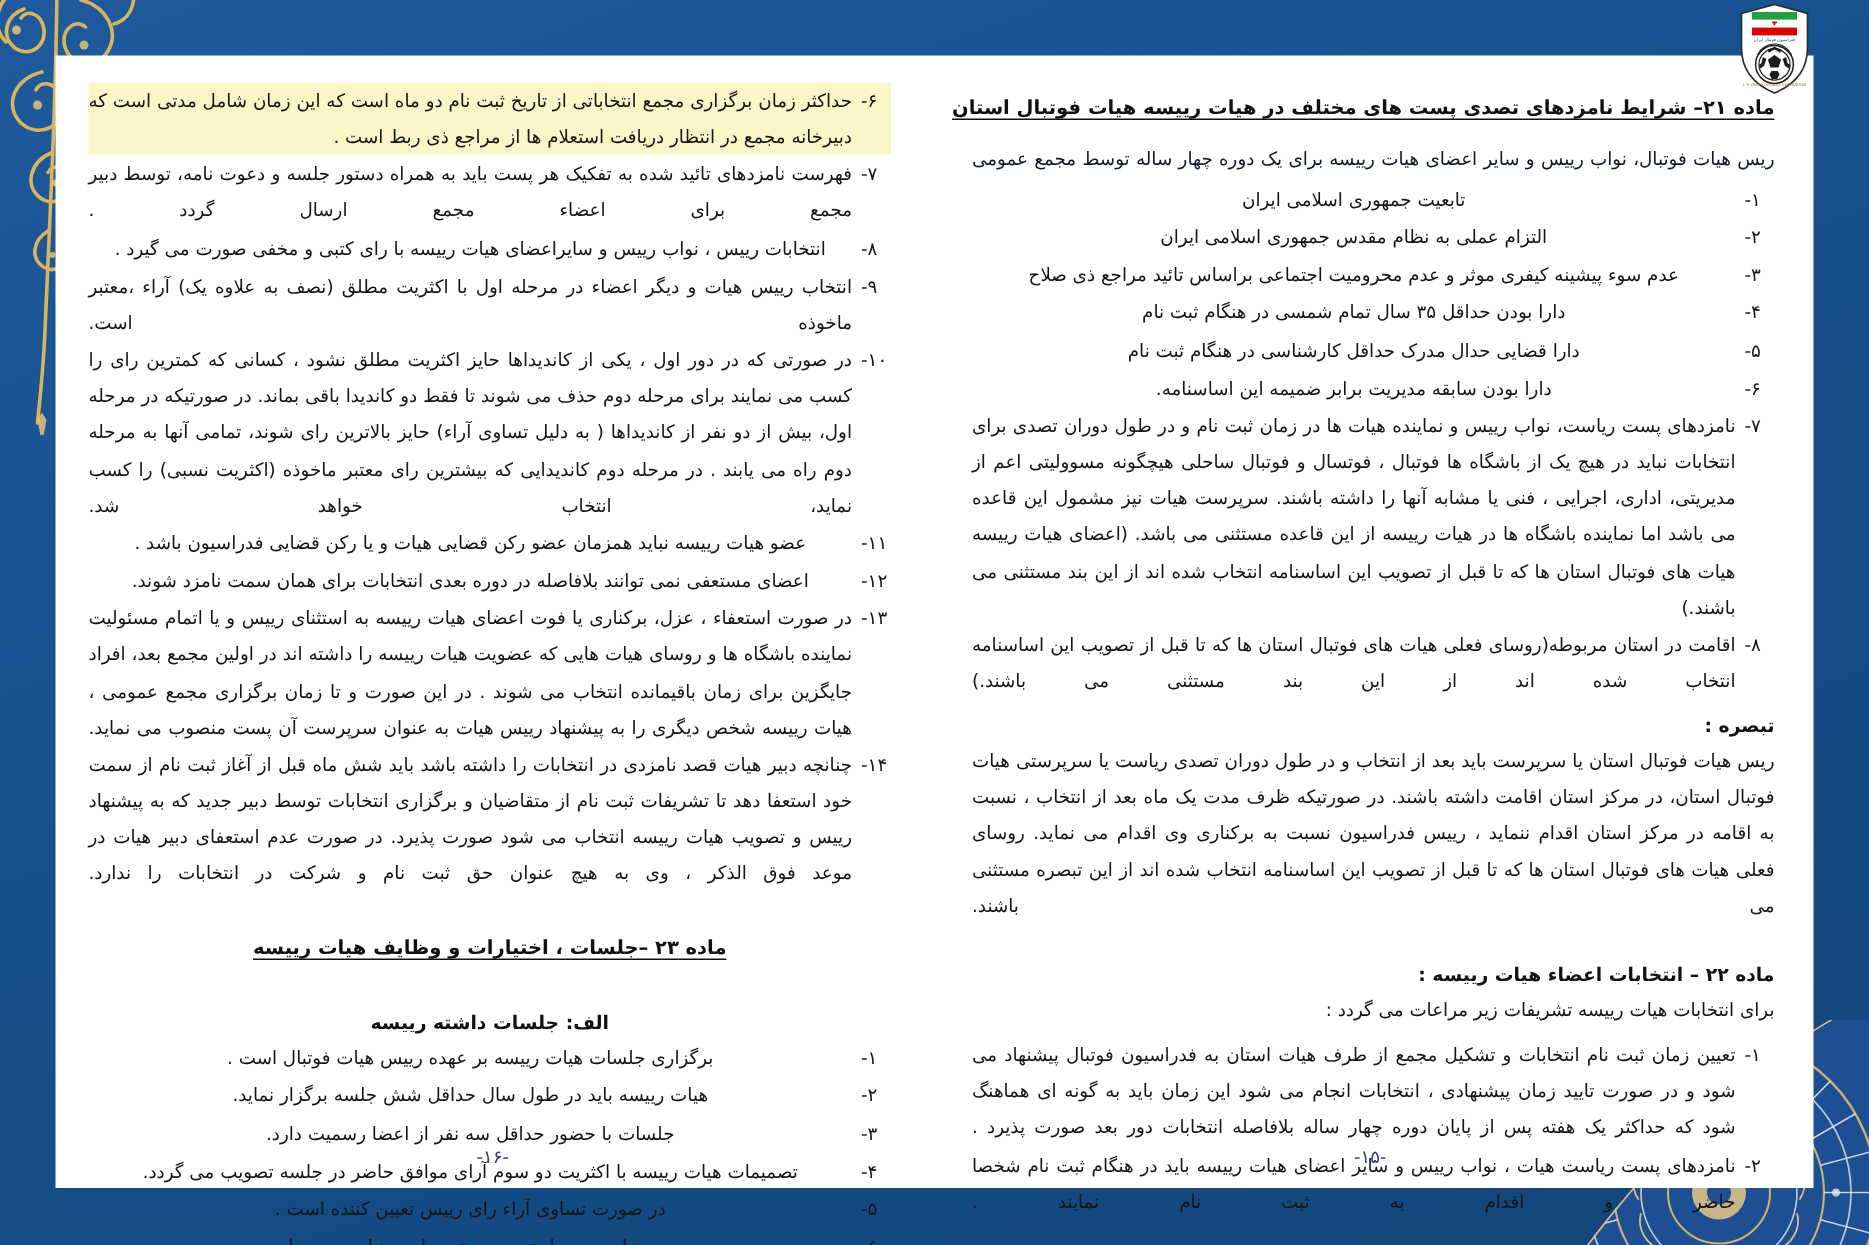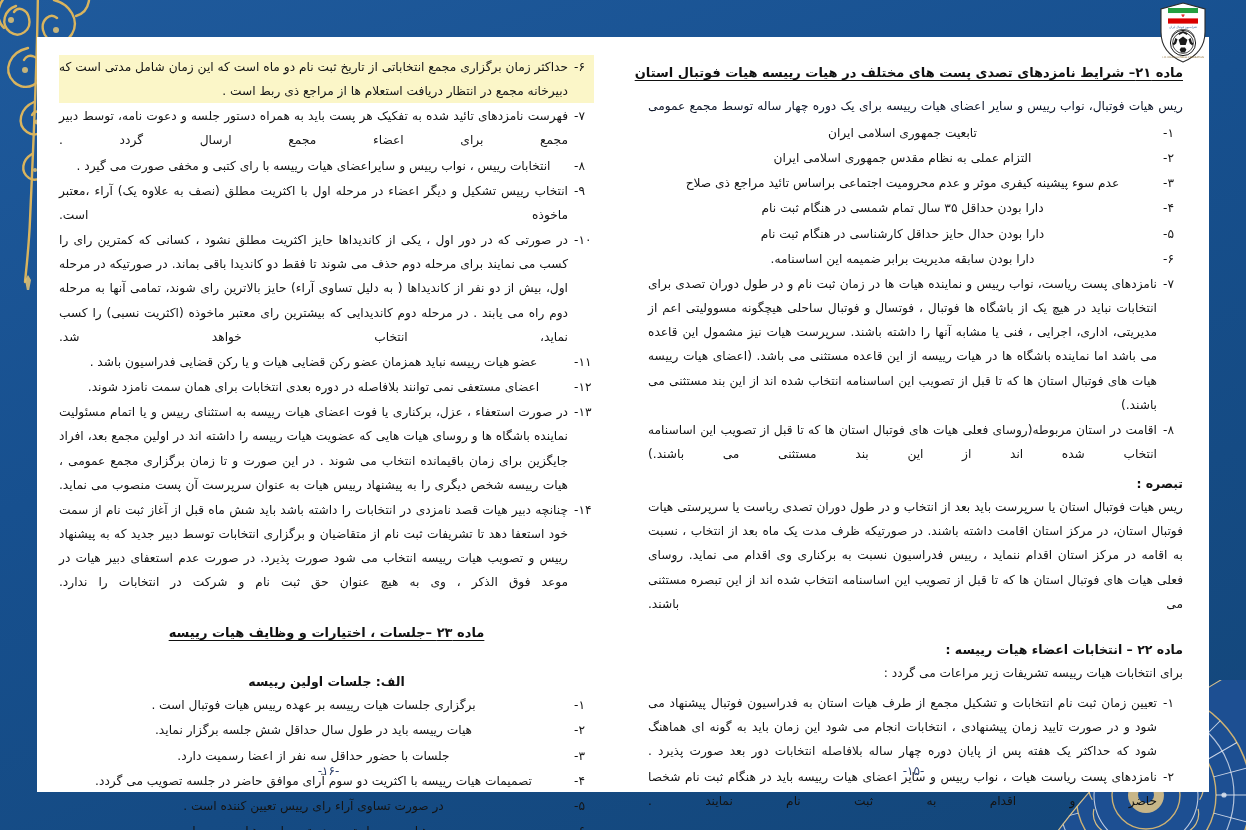--- a/index.html
+++ b/index.html
@@ -311,21 +311,21 @@
           <li class="center-ish">
             <span class="num">۳-</span>
             <span class="txt">عدم سوء پیشینه کیفری موثر و عدم محرومیت اجتماعی براساس تائید مراجع ذی صلاح</span>
           </li>
           <li class="center-ish">
             <span class="num">۴-</span>
             <span class="txt">دارا بودن حداقل ۳۵ سال تمام شمسی در هنگام ثبت نام</span>
           </li>
           <li class="center-ish">
             <span class="num">۵-</span>
-            <span class="txt">دارا بودن حدال حایز حداقل کارشناسی در هنگام ثبت نام</span>
+            <span class="txt">دارا قضایی حدال مدرک حداقل کارشناسی در هنگام ثبت نام</span>
           </li>
           <li class="center-ish">
             <span class="num">۶-</span>
             <span class="txt">دارا بودن سابقه مدیریت برابر ضمیمه این اساسنامه.</span>
           </li>
           <li class="just">
             <span class="num">۷-</span>
             <span class="txt">نامزدهای پست ریاست، نواب رییس و نماینده هیات ها در زمان ثبت نام و در طول دوران تصدی برای انتخابات نباید در هیچ یک از باشگاه ها فوتبال ، فوتسال و فوتبال ساحلی هیچگونه مسوولیتی اعم از مدیریتی، اداری، اجرایی ، فنی یا مشابه آنها را داشته باشند. سرپرست هیات نیز مشمول این قاعده می باشد اما نماینده باشگاه ها در هیات رییسه از این قاعده مستثنی می باشد. (اعضای هیات رییسه هیات های فوتبال استان ها که تا قبل از تصویب این اساسنامه انتخاب شده اند از این بند مستثنی می باشند.)</span>
           </li>
           <li class="just">
@@ -367,21 +367,21 @@
           <li class="just">
             <span class="num">۷-</span>
             <span class="txt">فهرست نامزدهای تائید شده به تفکیک هر پست باید به همراه دستور جلسه و دعوت نامه، توسط دبیر مجمع برای اعضاء مجمع ارسال گردد .</span>
           </li>
           <li class="center-ish">
             <span class="num">۸-</span>
             <span class="txt">انتخابات رییس ، نواب رییس و سایراعضای هیات رییسه با رای کتبی و مخفی صورت می گیرد .</span>
           </li>
           <li class="just">
             <span class="num">۹-</span>
-            <span class="txt">انتخاب رییس تشکیل و دیگر اعضاء در مرحله اول با اکثریت مطلق (نصف به علاوه یک) آراء ،معتبر ماخوذه است.</span>
+            <span class="txt">انتخاب رییس هیات و دیگر اعضاء در مرحله اول با اکثریت مطلق (نصف به علاوه یک) آراء ،معتبر ماخوذه است.</span>
           </li>
           <li class="just">
             <span class="num">۱۰-</span>
             <span class="txt">در صورتی که در دور اول ، یکی از کاندیداها حایز اکثریت مطلق نشود ، کسانی که کمترین رای را کسب می نمایند برای مرحله دوم حذف می شوند تا فقط دو کاندیدا باقی بماند. در صورتیکه در مرحله اول، بیش از دو نفر از کاندیداها ( به دلیل تساوی آراء) حایز بالاترین رای شوند، تمامی آنها به مرحله دوم راه می یابند . در مرحله دوم کاندیدایی که بیشترین رای معتبر ماخوذه (اکثریت نسبی) را کسب نماید، انتخاب خواهد شد.</span>
           </li>
           <li class="center-ish">
             <span class="num">۱۱-</span>
             <span class="txt">عضو هیات رییسه نباید همزمان عضو رکن قضایی هیات و یا رکن قضایی فدراسیون باشد .</span>
           </li>
           <li class="center-ish">
@@ -397,21 +397,21 @@
             <span class="txt">چنانچه دبیر هیات قصد نامزدی در انتخابات را داشته باشد باید شش ماه قبل از آغاز ثبت نام از سمت خود استعفا دهد تا تشریفات ثبت نام از متقاضیان و برگزاری انتخابات توسط دبیر جدید که به پیشنهاد رییس و تصویب هیات رییسه انتخاب می شود صورت پذیرد. در صورت عدم استعفای دبیر هیات در موعد فوق الذکر ، وی به هیچ عنوان حق ثبت نام و شرکت در انتخابات را ندارد.</span>
           </li>
         </ol>
 
         <div class="spacer-md"></div>
 
         <div class="art-head narrow">ماده ۲۳ –جلسات ، اختیارات و وظایف هیات رییسه</div>
 
         <div class="spacer-sm"></div>
 
-        <div class="sub-head plain" style="text-align:center;">الف: جلسات اولین رییسه</div>
+        <div class="sub-head plain" style="text-align:center;">الف: جلسات داشته رییسه</div>
 
         <ol class="plist">
           <li class="center-ish">
             <span class="num">۱-</span>
             <span class="txt">برگزاری جلسات هیات رییسه بر عهده رییس هیات فوتبال است .</span>
           </li>
           <li class="center-ish">
             <span class="num">۲-</span>
             <span class="txt">هیات رییسه باید در طول سال حداقل شش جلسه برگزار نماید.</span>
           </li>

